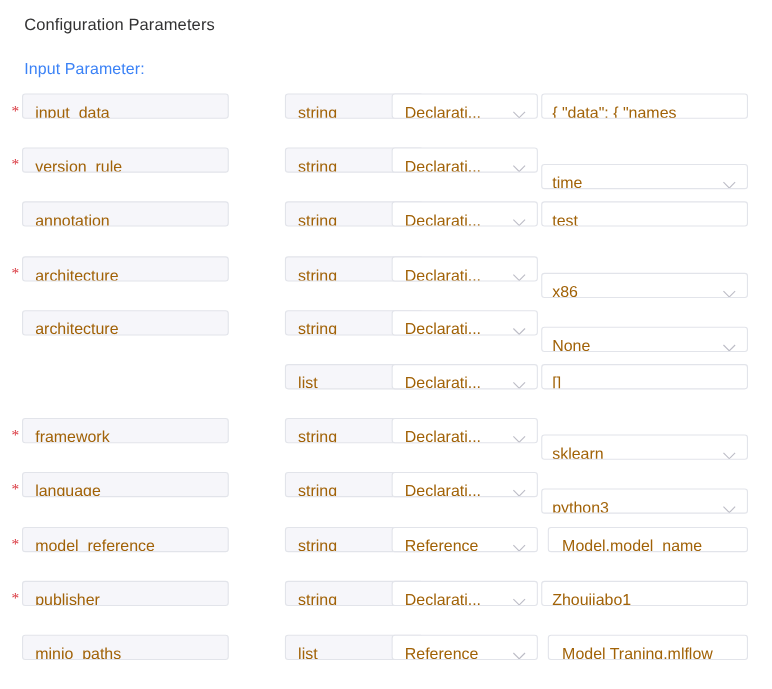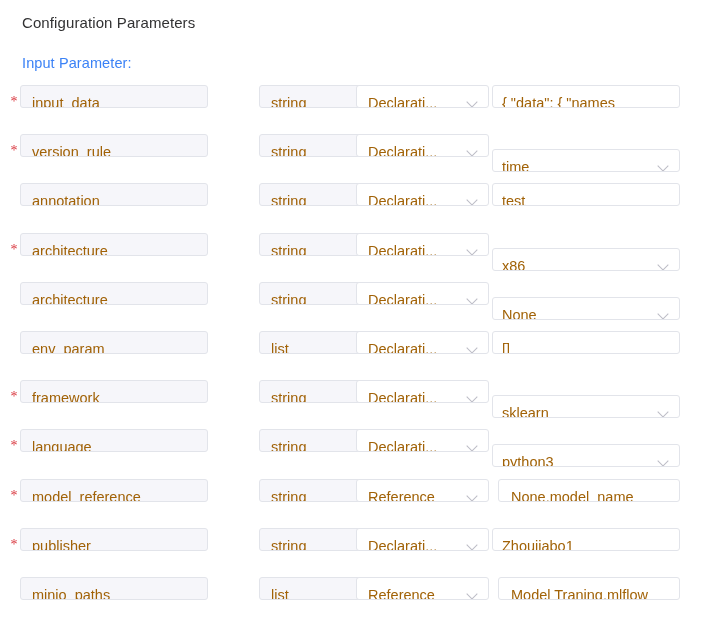--- a/index.html
+++ b/index.html
@@ -220,21 +220,20 @@
         <div class="field col-kind">
           <span class="kind-text">Declarati...</span>
           <span class="caret"></span>
         </div>
         <div class="field col-value has-caret">
           <span class="value-text">None</span>
           <span class="caret"></span>
         </div>
       </div>
       <div class="param-row">
-        <div class="field col-name">env_param</div>
         <div class="field col-type">list</div>
         <div class="field col-kind">
           <span class="kind-text">Declarati...</span>
           <span class="caret"></span>
         </div>
         <div class="field col-value">
           <span class="value-text">[]</span>
         </div>
       </div>
       <div class="param-row">
@@ -265,21 +264,21 @@
       </div>
       <div class="param-row">
         <div class="req-star">*</div>
         <div class="field col-name">model_reference</div>
         <div class="field col-type">string</div>
         <div class="field col-kind">
           <span class="kind-text">Reference</span>
           <span class="caret"></span>
         </div>
         <div class="field col-value ref">
-          <span class="value-text">None.model_name</span>
+          <span class="value-text">Model.model_name</span>
         </div>
       </div>
       <div class="param-row">
         <div class="req-star">*</div>
         <div class="field col-name">publisher</div>
         <div class="field col-type">string</div>
         <div class="field col-kind">
           <span class="kind-text">Declarati...</span>
           <span class="caret"></span>
         </div>

